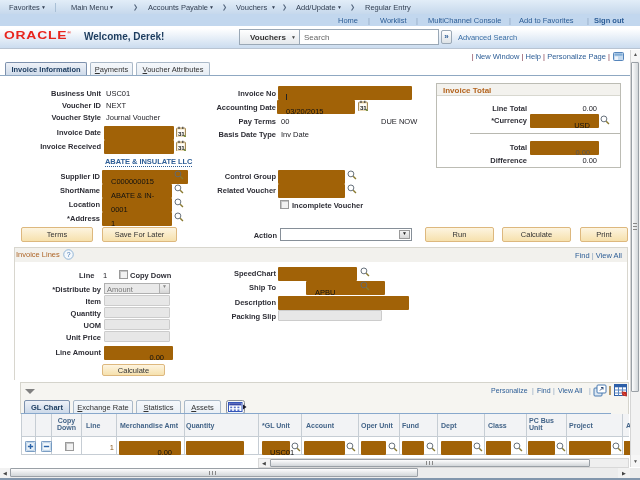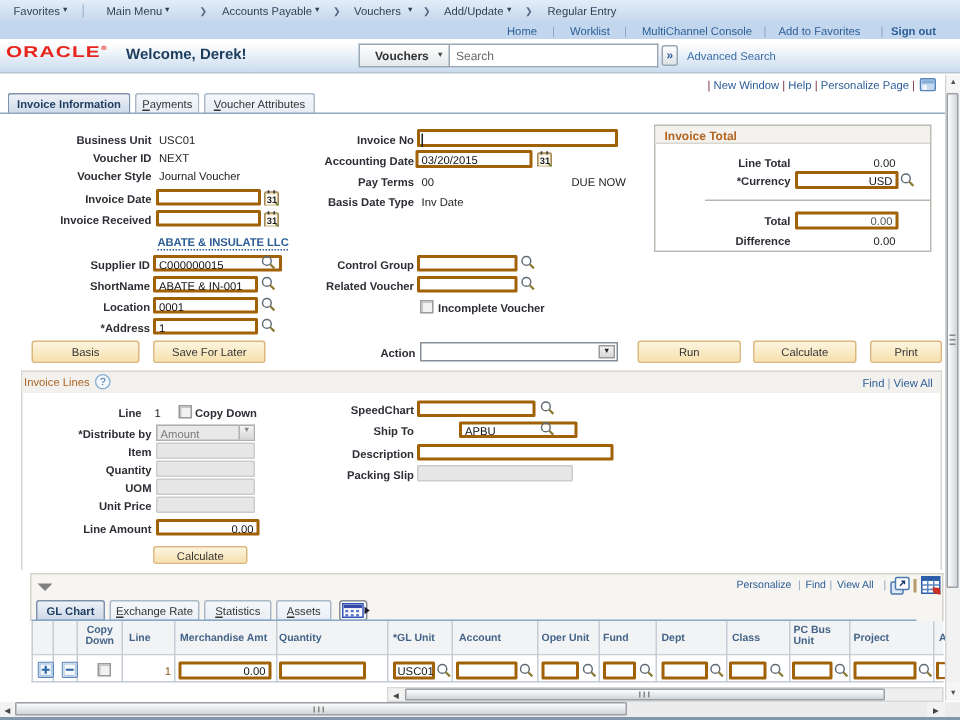--- a/index.html
+++ b/index.html
@@ -2,21 +2,21 @@
 <html><head>
 <meta charset="utf-8">
 <style>
 * {margin:0;padding:0;box-sizing:border-box;}
 html,body {width:640px;height:480px;overflow:hidden;background:#fff;
   font-family:"Liberation Sans",sans-serif;font-size:7.5px;color:#333;}
 .abs {position:absolute;}
 a {color:#2c5d96;text-decoration:none;}
 .lbl {position:absolute;font-weight:bold;color:#2e2e36;text-align:right;white-space:nowrap;font-size:7.5px;}
 .val {position:absolute;color:#222228;white-space:nowrap;font-size:7.5px;}
-.inp {position:absolute;border:2px solid #a16207;background:#fff;font-size:7.5px;
+.inp {position:absolute;border:7px solid #a16207;background:#fff;font-size:7.5px;
   font-family:"Liberation Sans",sans-serif;padding:0 2px;color:#111;border-radius:1px;line-height:9px;}
 .dis {background:#e7e7e7;border:1px solid #cccccc;}
 .rt {text-align:right;}
 .btn {position:absolute;background:linear-gradient(#fdf4e0,#f6e1ad);border:1px solid #ddb87e;
   border-radius:2px;font-size:7.5px;color:#333;text-align:center;}
 .sep {color:#8aa3bd;}
 .msep {color:#7a2e42;}
 .mag {position:absolute;}
 </style>
 </head>
@@ -178,21 +178,21 @@
   </svg>
 <div class="lbl" style="left:150px;top:186px;width:126px;">Related Voucher</div>
 <div class="inp" style="left:278px;top:184px;width:67px;height:11px;"></div>
 <svg class="mag" style="left:347px;top:184px;" width="10" height="10" viewBox="0 0 12 12">
     <circle cx="4.7" cy="4.7" r="3.5" fill="none" stroke="#5f6a75" stroke-width="1.15"></circle>
     <line x1="7.4" y1="7.4" x2="10.7" y2="10.7" stroke="#8a7a30" stroke-width="1.7"></line>
   </svg>
 <div class="abs" style="left:280px;top:200px;width:9px;height:9px;background:#f2f2f2;border:1px solid #9a9a9a;box-shadow:inset 1px 1px 0 #c5c5c5;"></div>
 <div class="lbl" style="left:292px;top:201px;width:110px;text-align:left;">Incomplete Voucher</div>
 
-<div class="btn" style="left:21px;top:227px;width:72px;height:15px;line-height:14px;">Basis</div>
+<div class="btn" style="left:21px;top:227px;width:72px;height:15px;line-height:14px;">Terms</div>
 <div class="btn" style="left:102px;top:227px;width:75px;height:15px;line-height:14px;">Save For Later</div>
 <div class="lbl" style="left:200px;top:231px;width:77px;">Action</div>
 <div class="abs" style="left:280px;top:228px;width:132px;height:13px;background:#fff;border:1px solid #868f98;">
   <div style="position:absolute;right:1px;top:1px;width:11px;height:9px;background:linear-gradient(#f4f4f4,#d8d8d8);border:1px solid #9a9a9a;text-align:center;"><span style="font-size:5px;color:#222;position:relative;top:-3px;">▼</span></div>
 </div>
 <div class="btn" style="left:425px;top:227px;width:69px;height:15px;line-height:14px;">Run</div>
 <div class="btn" style="left:502px;top:227px;width:69px;height:15px;line-height:14px;">Calculate</div>
 <div class="btn" style="left:580px;top:227px;width:48px;height:15px;line-height:14px;">Print</div>
 
 <div class="abs" style="left:14px;top:247px;width:614px;height:133px;border:1px solid #d8d6ce;border-bottom:none;background:#fff;"></div>

